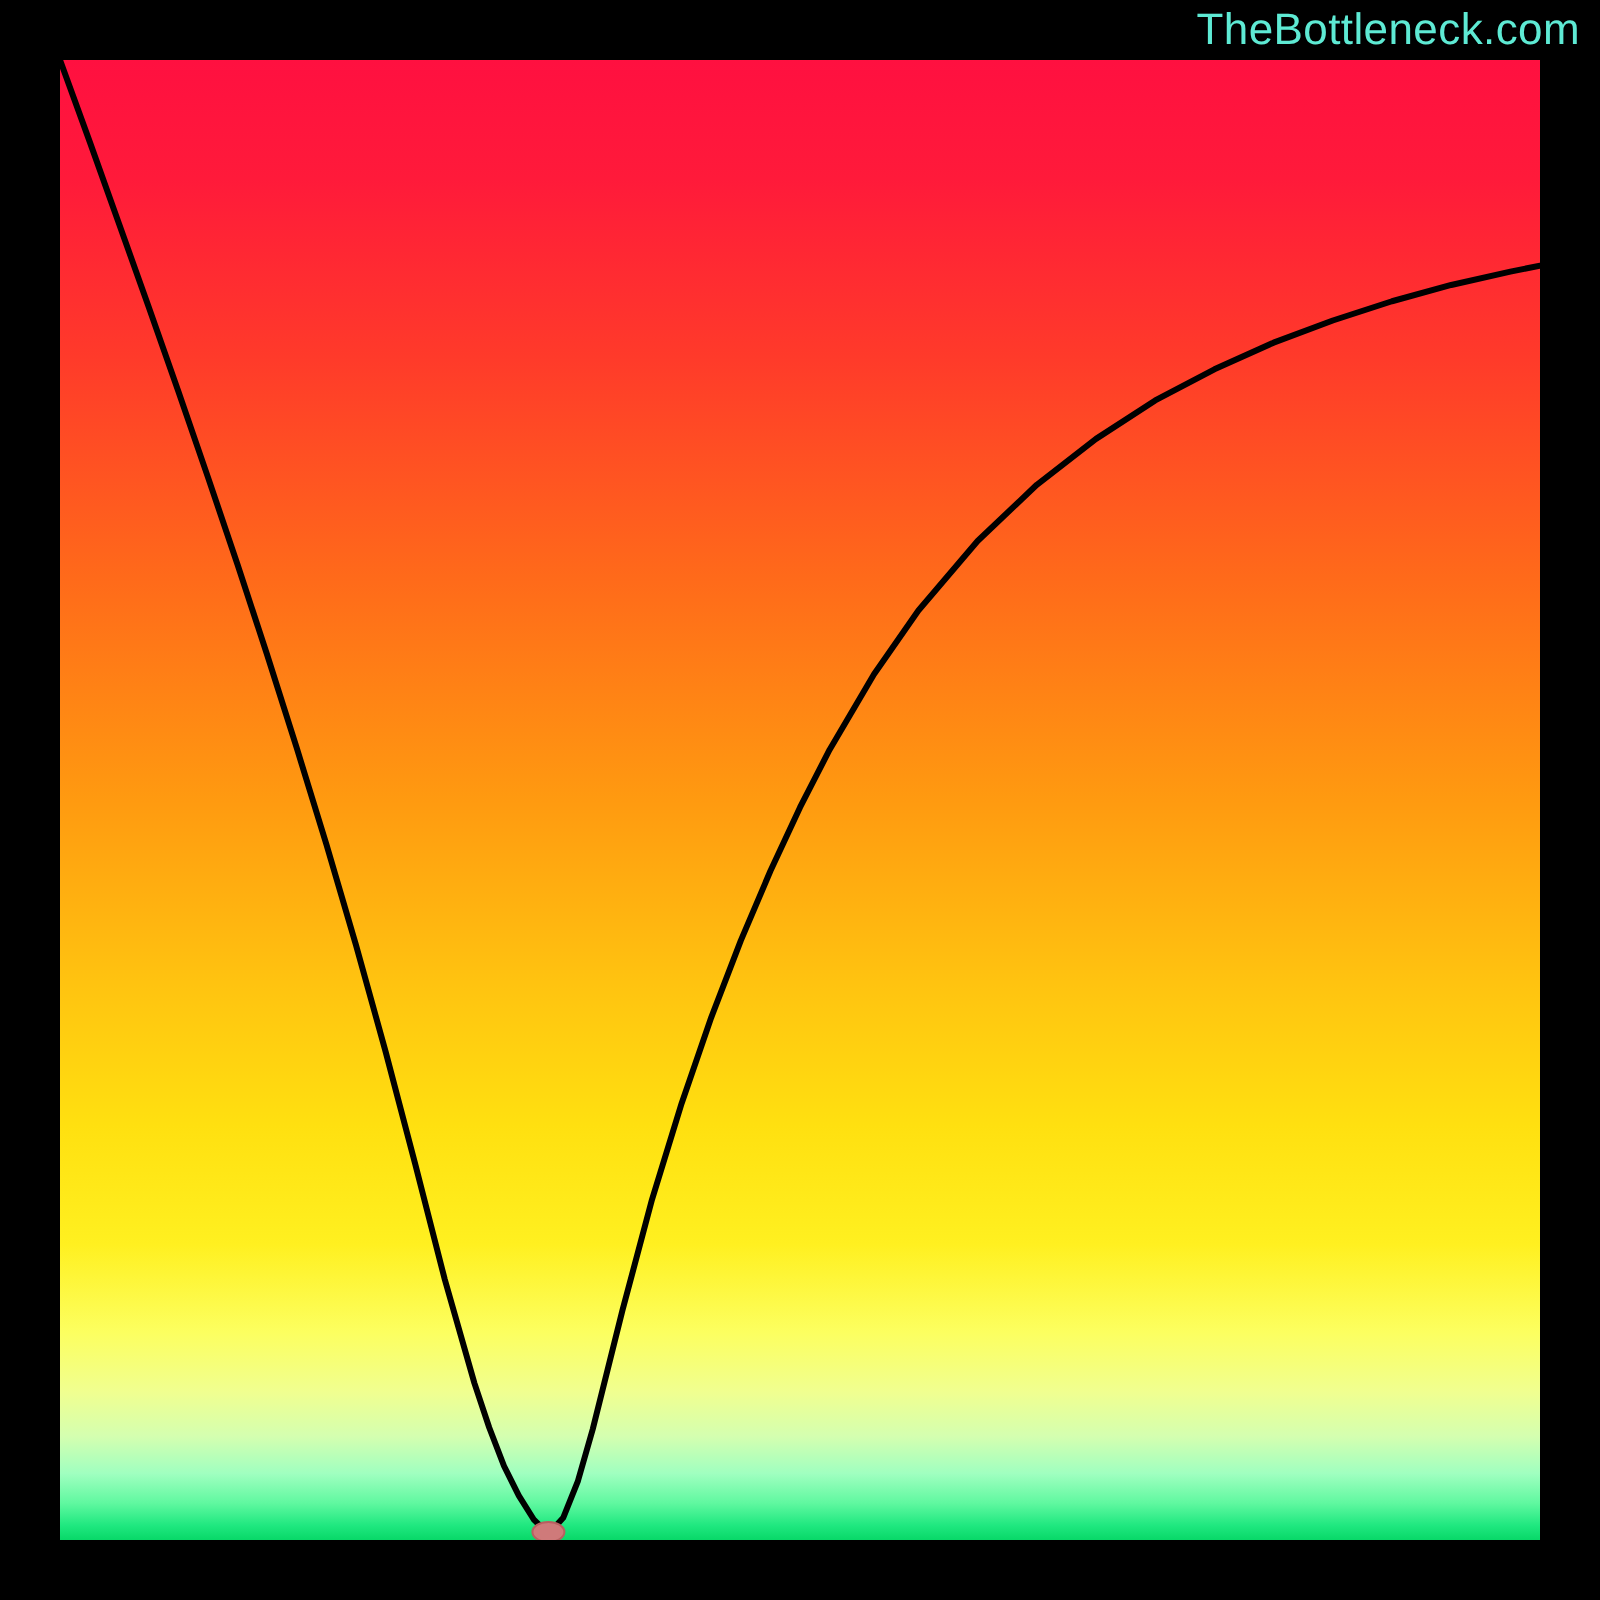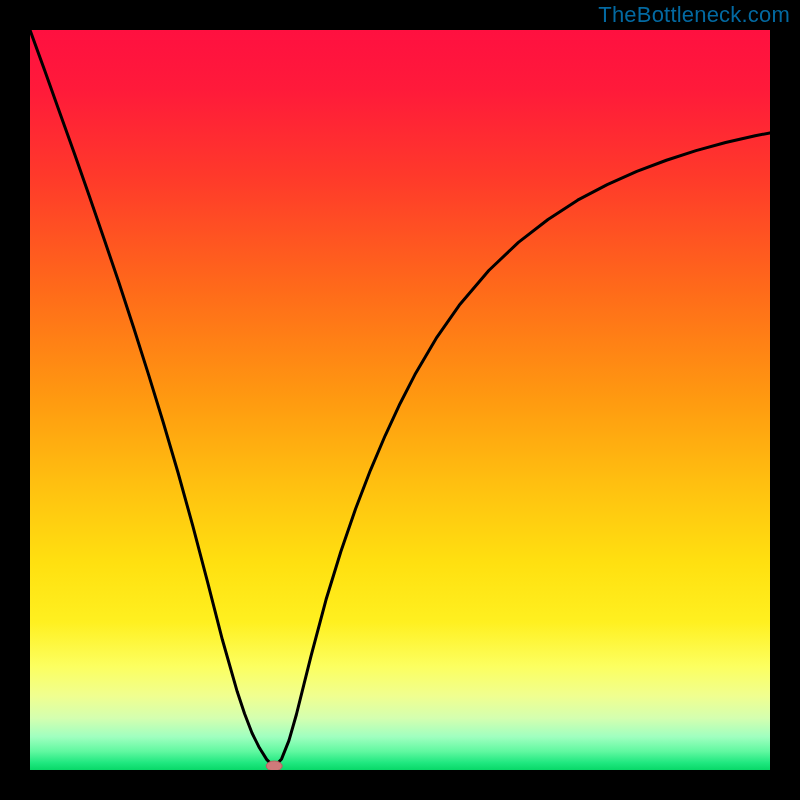--- a/index.html
+++ b/index.html
@@ -14,21 +14,21 @@
   .frame {
     position: relative;
     width: 800px;
     height: 800px;
     background: #000000;
   }
   .watermark {
     position: absolute;
     top: 2px;
     right: 10px;
-    color: #0369a1;
+    color: #5eead4;
     font-size: 22px;
     font-weight: 500;
     letter-spacing: 0.2px;
     z-index: 50;
   }
   .plot-area {
     position: absolute;
     left: 30px;
     top: 30px;
     width: 740px;

